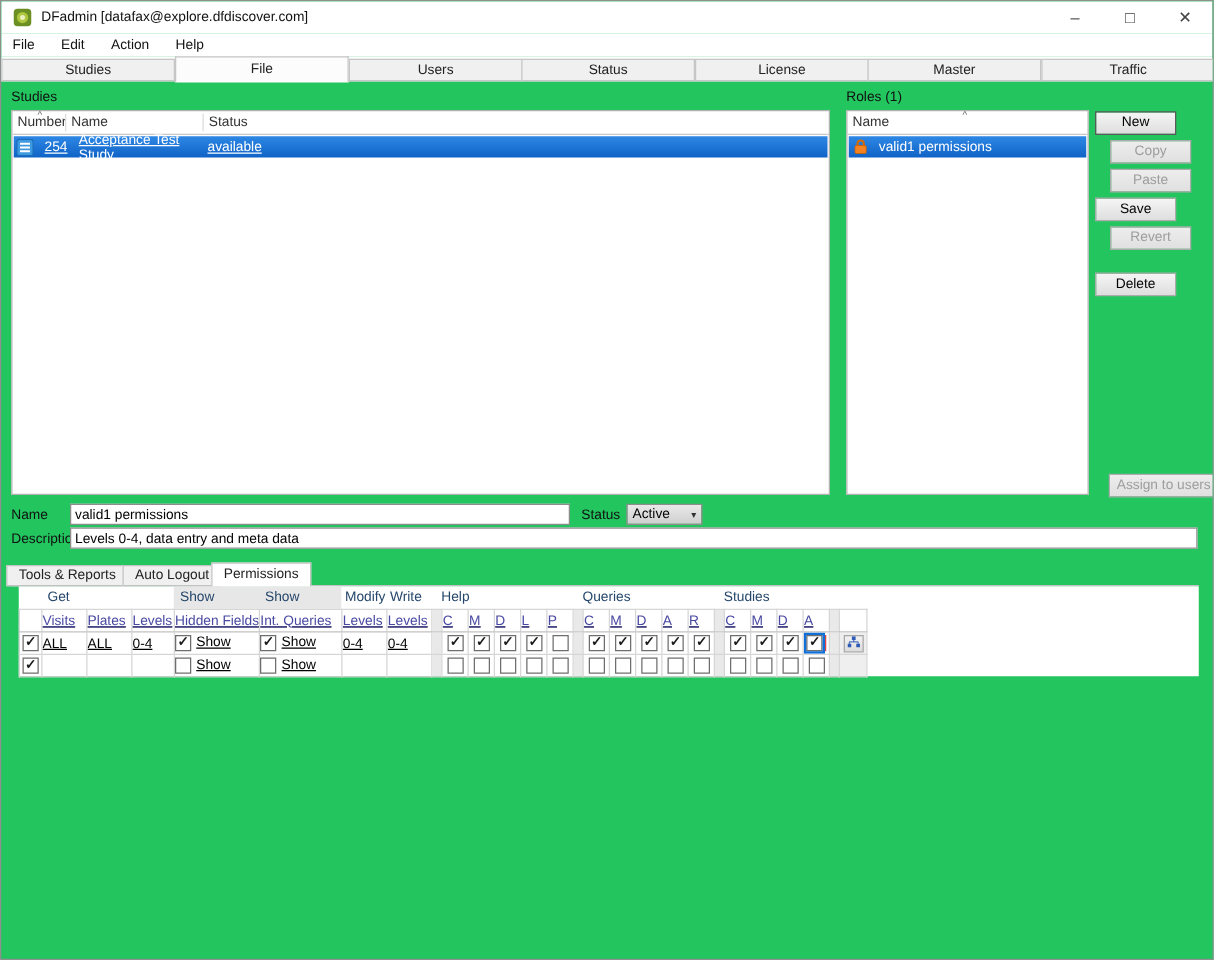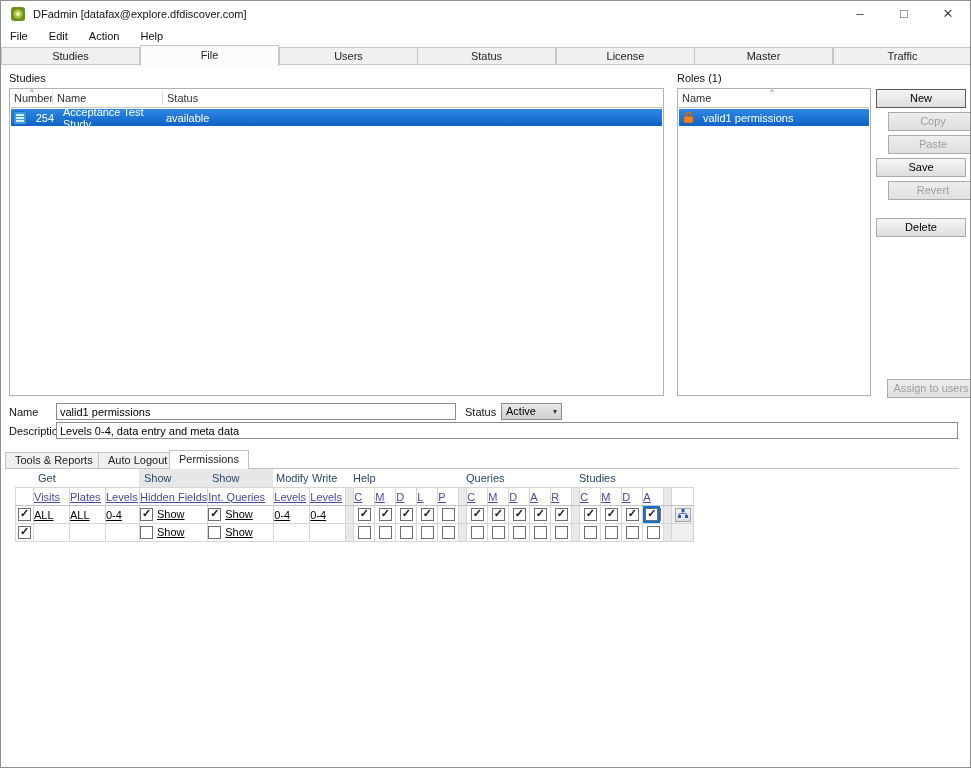--- a/index.html
+++ b/index.html
@@ -1,19 +1,19 @@
 <!DOCTYPE html>
 <html><head>
 <meta charset="utf-8">
 <style>
   * { box-sizing: border-box; margin: 0; padding: 0; }
   html,body { background:#d8d8d8; }
   .app {
     position: relative; width: 971px; height: 768px;
-    background: #ffffff; border: 1px solid #8f8f8f;
+    background: #22c55e; border: 1px solid #8f8f8f;
     font-family: "Liberation Sans", sans-serif; font-size: 11px; color:#000;
     overflow: hidden;
   }
   
   .titlebar { position:absolute; top:0; left:0; right:0; height:26px; background:#fff; }
   .app-icon { position:absolute; left:9px; top:5px; width:16px; height:16px; }
   .title-text { position:absolute; left:32px; top:0; line-height:26px; font-size:11px; color:#111; }
   .win-btn { position:absolute; top:0; width:44px; height:26px; text-align:center; line-height:26px; font-size:13px; color:#444; cursor:default; }
   .win-min { right:88px; } .win-max { right:44px; } .win-close { right:0; }
   
@@ -28,21 +28,21 @@
   .panel-label { position:absolute; color:#111; }
   .listbox { position:absolute; background:#fff; border:1px solid #b2b2b2; }
   .lb-head { position:relative; height:19px; border-bottom:1px solid #c8c8c8; }
   .lb-col { position:absolute; top:0; line-height:19px; color:#333; }
   .lb-sep { position:absolute; top:2px; bottom:2px; width:1px; background:#dcdcdc; }
   .sort-caret { position:absolute; top:-2px; font-size:8px; color:#666; }
   .lb-row-selected { position:absolute; left:1px; right:1px; height:17px;
       background:linear-gradient(180deg,#2e87e5,#0f63c6); color:#fff; display:flex; align-items:center; }
   .row-icon { flex:0 0 auto; }
   
-  .btn { position:absolute; left:875px; width:90px; height:19px;
+  .btn { position:absolute; left:875px; width:65px; height:19px;
          background:linear-gradient(180deg,#f5f5f5,#dedede); border:1px solid #ababab;
          text-align:center; line-height:17px; font-size:11px; color:#000; cursor:default; }
   .btn.default { border-color:#5a5a5a; }
   .btn.disabled { color:#9d9d9d; background:linear-gradient(180deg,#ededed,#e0e0e0);margin-left:12px; }
   .btn.assign { left:874px; width:88px; }
   
   .lbl { position:absolute; color:#111; }
   .tfield { position:absolute; height:17px; background:#fff; border:1px solid #8d8d8d;
             font-family:"Liberation Sans",sans-serif; font-size:11px; padding:0 3px; color:#000; }
   .combo { position:absolute; height:17px; background:linear-gradient(180deg,#e9e9e9,#cfcfcf);
@@ -114,21 +114,21 @@
   <div class="panel-label" style="left:8px; top:71px;">Studies</div>
   <div class="listbox" style="left:8px; top:87px; width:655px; height:308px;">
     <div class="lb-head">
       <span class="sort-caret" style="left:20px;">^</span>
       <span class="lb-col" style="left:4px;">Number</span>
       <span class="lb-col" style="left:47px;">Name</span>
       <span class="lb-col" style="left:157px;">Status</span>
       <span class="lb-sep" style="left:42px;"></span>
       <span class="lb-sep" style="left:152px;"></span>
     </div>
-    <div class="lb-row-selected" style="top:20px;">
+    <div class="lb-row-selected" style="top:20px;text-decoration:underline;">
       <svg class="row-icon" style="margin-left:2px;" width="14" height="14" viewBox="0 0 14 14">
         <rect x="0.5" y="0.5" width="13" height="13" rx="2" fill="#3d9ae0" stroke="#1b6db8"></rect>
         <rect x="3" y="3.2" width="8" height="1.6" fill="#fff"></rect>
         <rect x="3" y="6.2" width="8" height="1.6" fill="#fff"></rect>
         <rect x="3" y="9.2" width="8" height="1.6" fill="#fff"></rect>
       </svg>
       <span style="width:27px; text-align:right;">254</span>
       <span style="margin-left:9px; width:103px;">Acceptance Test Study</span>
       <span>available</span>
     </div>

